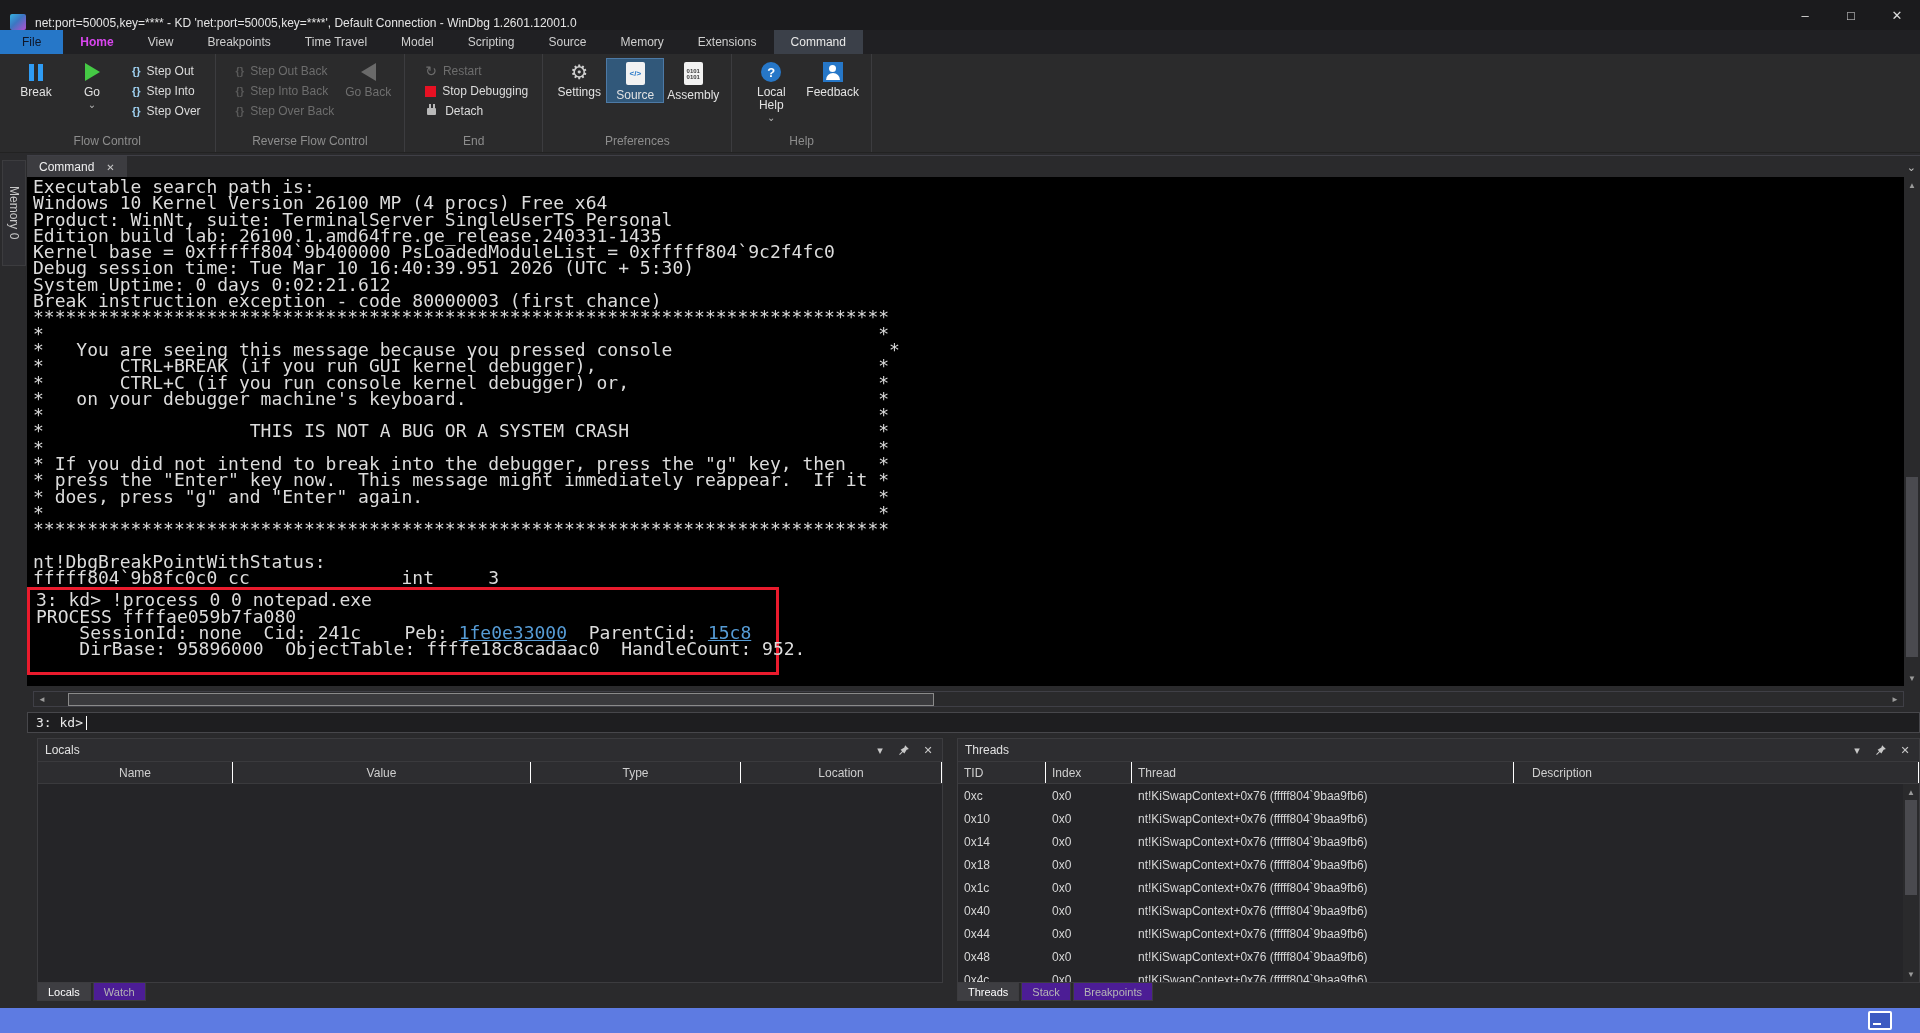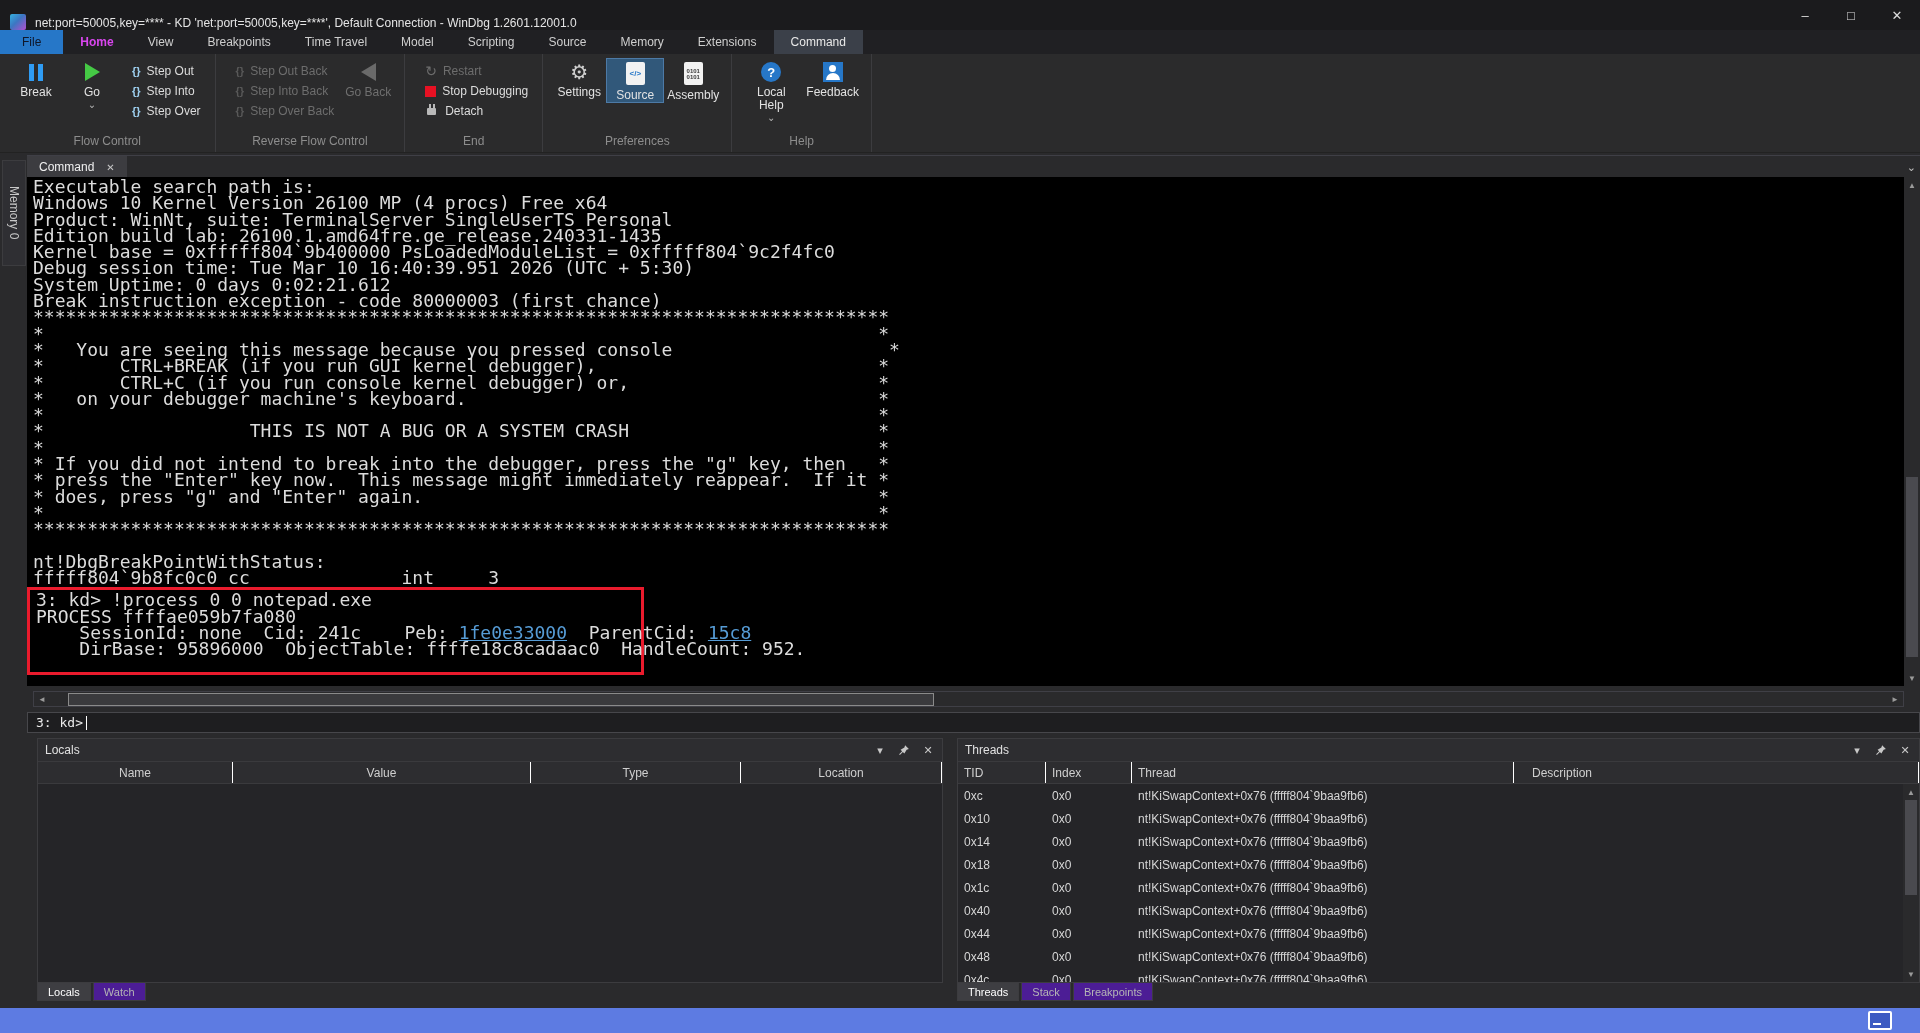--- a/index.html
+++ b/index.html
@@ -57,21 +57,21 @@
   .memory-tab{position:absolute;left:2px;top:160px;width:22px;height:104px;writing-mode:vertical-rl;display:flex;align-items:center;justify-content:center;font-size:12px;color:#c8c8c8;background:#2f2f33;border:1px solid #3c3c3f;}
   
   .cmdwin{position:absolute;left:27px;top:155px;width:1893px;height:578px;}
   .tabrow{position:absolute;left:0;top:0;width:100%;height:22px;display:flex;align-items:center;border-top:1px solid #3f3f46;background:#2a2a2c;}
   .doc-tab{height:22px;display:flex;align-items:center;gap:12px;padding:0 12px;background:#3c3c40;color:#f0f0f0;font-size:12px;}
   .doc-tab .close-x{color:#c8c8c8;font-size:10px;}
   .tabrow .tab-chevron{margin-left:auto;margin-right:4px;color:#c0c0c0;font-size:11px;}
   .console{position:absolute;left:0;top:22px;width:1877px;height:509px;background:#000;overflow:hidden;
     font-family:"DejaVu Sans Mono","Liberation Mono",monospace;font-size:18px;line-height:16.3px;color:#dcdcdc;padding-top:2px;box-sizing:border-box;}
   .cline{height:16.3px;min-height:16.3px;white-space:pre;padding-left:6px;}
-  .hl-block{border:3px solid #ea1b2d;width:617px;box-sizing:border-box;padding:2px 0 14px 0;margin-top:1px;}
+  .hl-block{border:3px solid #ea1b2d;width:752px;box-sizing:border-box;padding:2px 0 14px 0;margin-top:1px;}
   .dml-link{color:#569cd6;text-decoration:underline;cursor:pointer;}
   
   .vscroll{position:absolute;width:16px;background:#2a2a2c;}
   .vscroll.console-vs{left:1877px;top:22px;height:509px;}
   .sarrow{height:16px;display:flex;align-items:center;justify-content:center;color:#9a9a9a;font-size:8px;}
   .vthumb{position:absolute;left:2px;width:12px;background:#4a4a4f;}
   .console-vs .vthumb{top:300px;height:180px;}
   .hscroll{position:absolute;left:6px;top:536px;width:1871px;height:16px;display:flex;align-items:center;background:#2a2a2c;border:1px solid #3f3f46;box-sizing:border-box;}
   .hscroll .sarrow{width:16px;height:14px;}
   .htrack{flex:1;height:14px;position:relative;}

